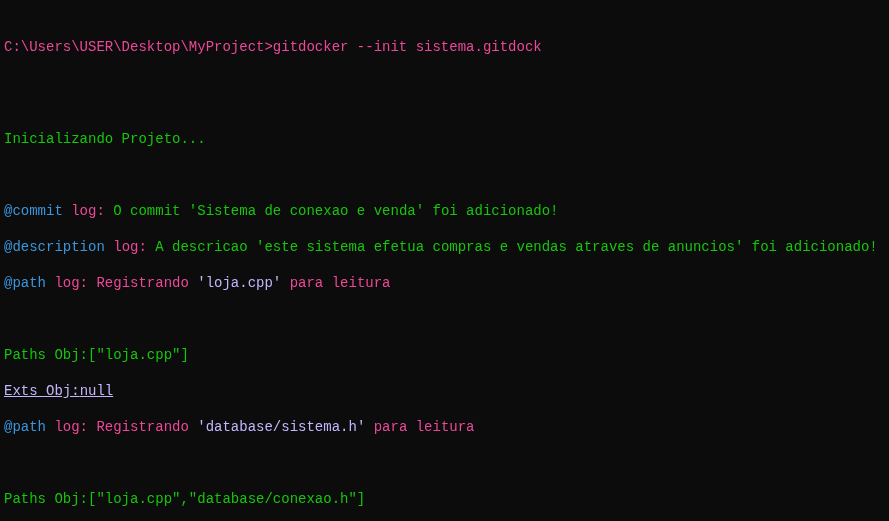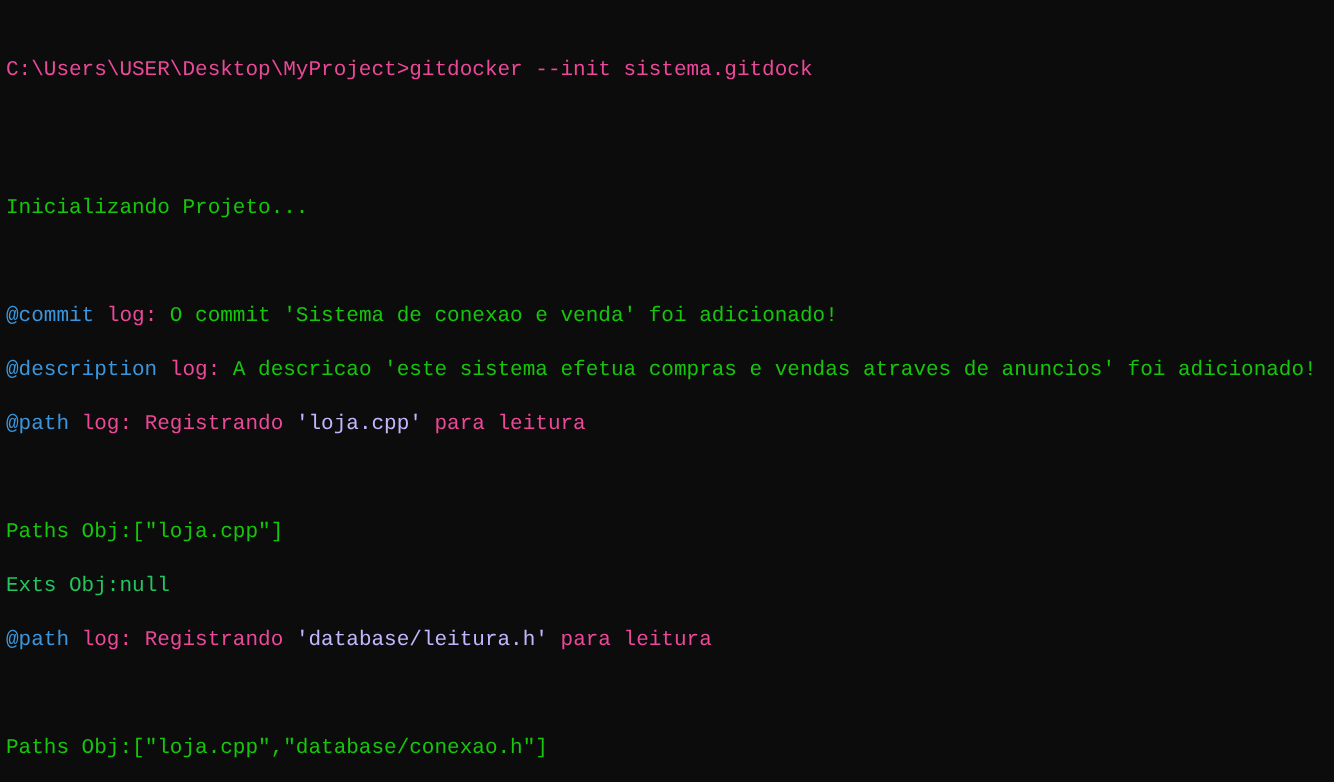--- a/index.html
+++ b/index.html
@@ -12,37 +12,37 @@
       color: #cccccc;
       white-space: pre;
       overflow-x: auto;
       width: 889px;
       box-sizing: border-box;
     }
     .line { display: block; }
     .white { color: #ec4899; }
     .green { color: #16c60c; margin-top: 20px; }
     .cyan { color: #3a96dd; margin-top: 27px; }
-    .red { color: #22c55e; }
+    .red { color: #c4b5fd; text-decoration: underline; }
     .yellow { color: #c4b5fd; }
   </style>
 </head>
 <body>
 
 <span class="line"><span class="white">C:\Users\USER\Desktop\MyProject&gt;</span><span class="white">gitdocker --init sistema.gitdock</span></span>
 <span class="line"> </span>
 <span class="line green">Inicializando Projeto...</span>
 <span class="line"> </span>
 <span class="line"><span class="cyan">@commit</span><span class="white"> log:</span><span class="green"> O commit 'Sistema de conexao e venda' foi adicionado!</span></span>
 <span class="line"><span class="cyan">@description</span><span class="white"> log:</span><span class="green"> A descricao 'este sistema efetua compras e vendas atraves de anuncios' foi adicionado!</span></span>
 <span class="line"><span class="cyan">@path</span><span class="white"> log: Registrando </span><span class="yellow">'loja.cpp'</span><span class="white"> para leitura</span></span>
 <span class="line"> </span>
 <span class="line"><span class="green">Paths Obj:</span><span class="green">["loja.cpp"]</span></span>
 <span class="line"><span class="red">Exts Obj:</span><span class="red">null</span></span>
-<span class="line"><span class="cyan">@path</span><span class="white"> log: Registrando </span><span class="yellow">'database/leitura.h'</span><span class="white"> para leitura</span></span>
+<span class="line"><span class="cyan">@path</span><span class="white"> log: Registrando </span><span class="yellow">'database/sistema.h'</span><span class="white"> para leitura</span></span>
 <span class="line"> </span>
 <span class="line"><span class="green">Paths Obj:</span><span class="green">["loja.cpp","database/conexao.h"]</span></span>
 <span class="line"><span class="red">Exts Obj:</span><span class="red">null</span></span>
 
 
 
 
 
 
 

